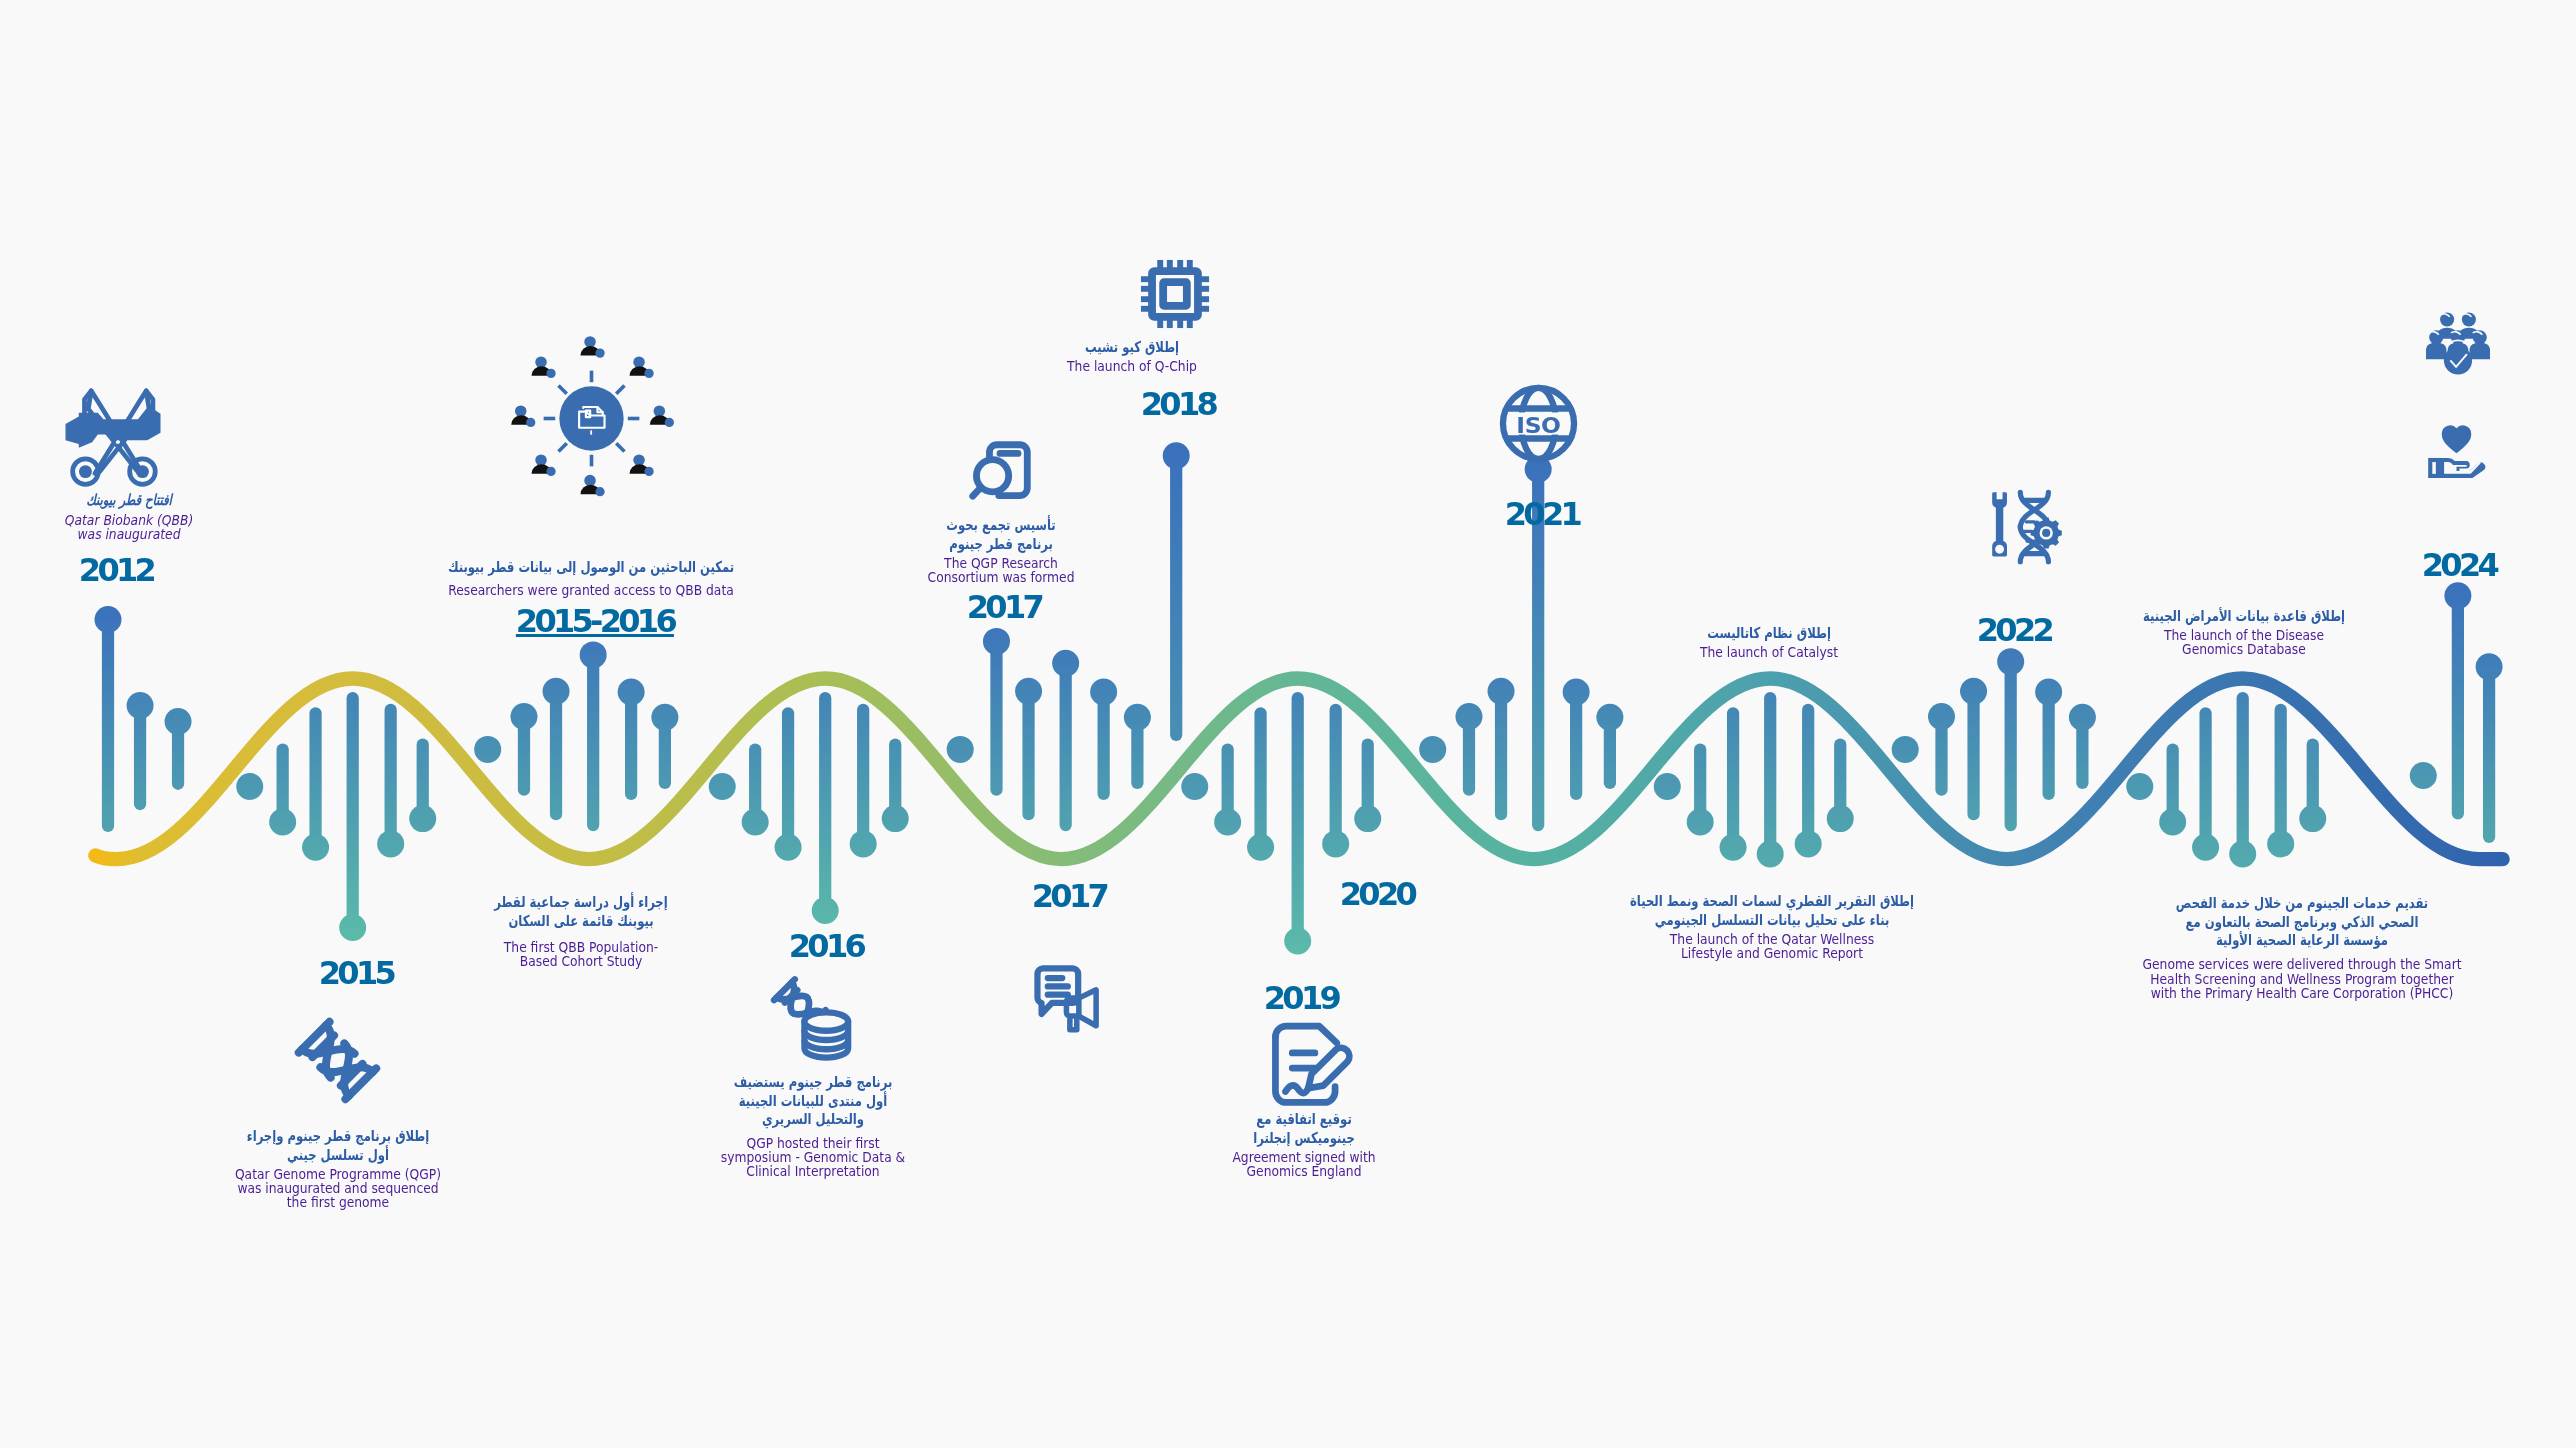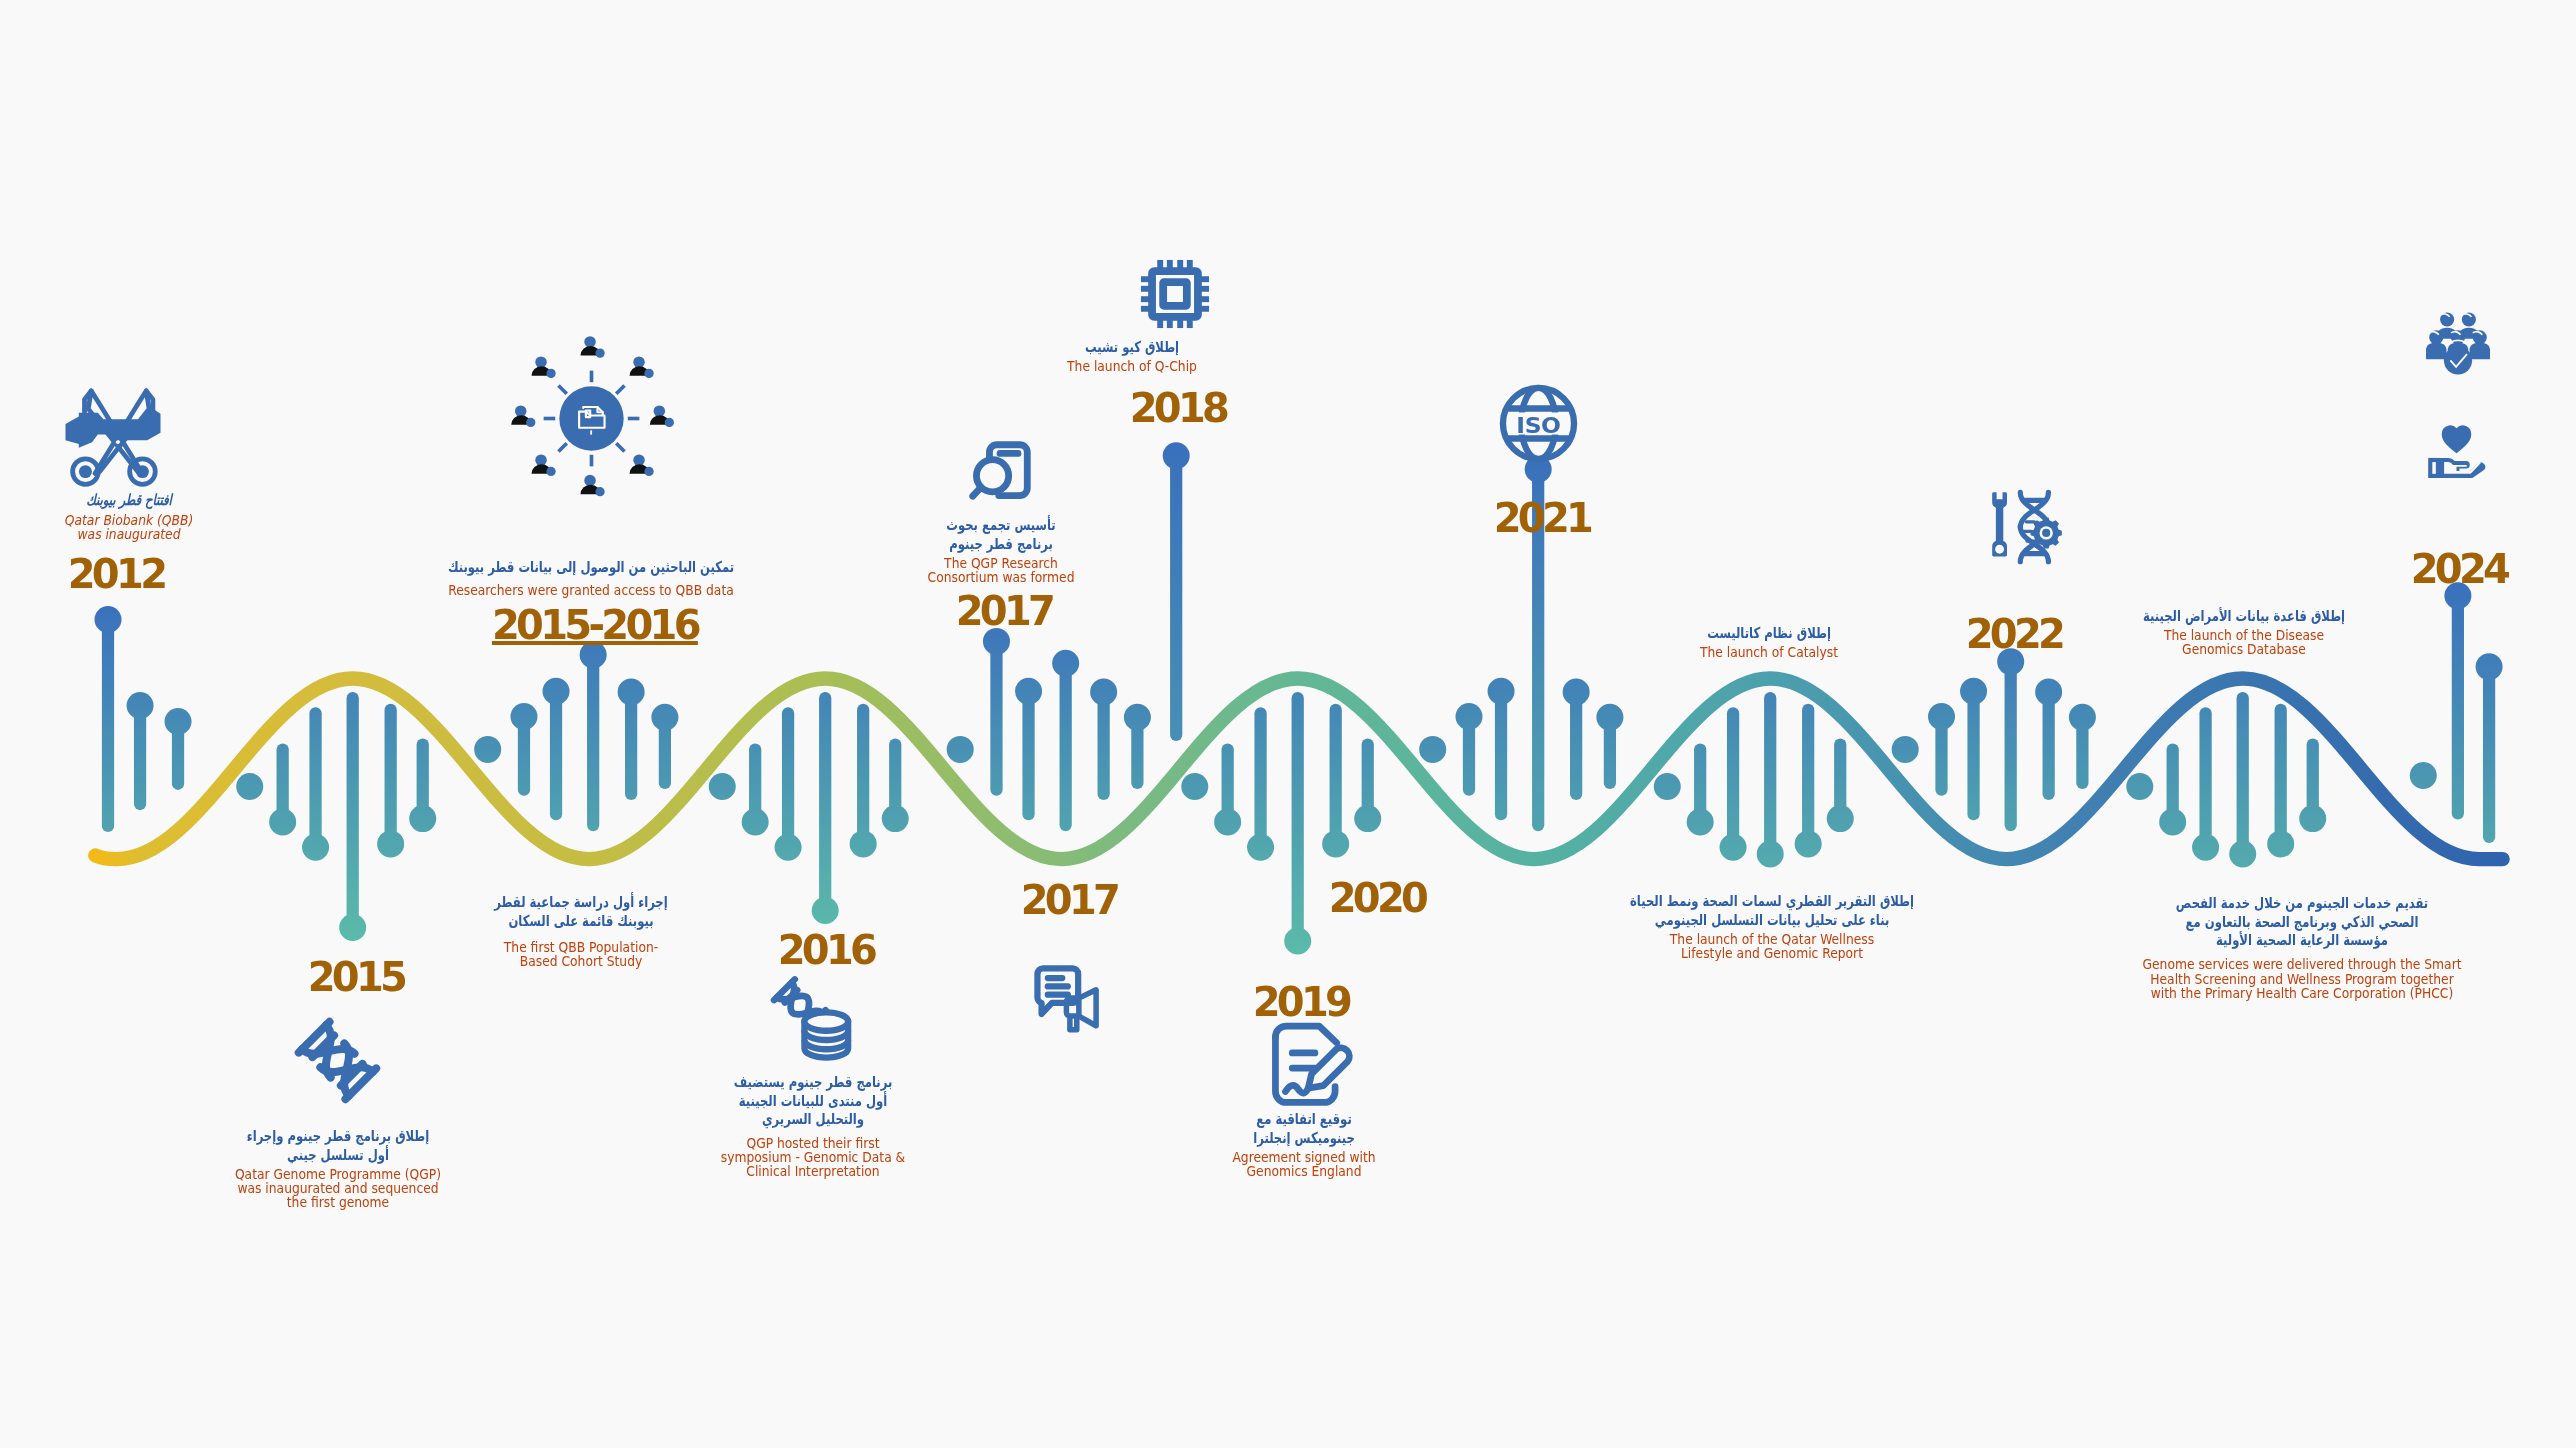--- a/index.html
+++ b/index.html
@@ -4,23 +4,23 @@
 <title>Qatar Genome Programme Timeline</title>
 <style>
   html,body{margin:0;padding:0;}
   body{width:2576px;height:1449px;background:#f8f9f8;overflow:hidden;
        font-family:"DejaVu Sans","Liberation Sans",sans-serif;position:relative;}
   #stage{position:absolute;left:0;top:0;width:2576px;height:1449px;}
   svg.full{position:absolute;left:0;top:0;width:2576px;height:1449px;overflow:visible;}
   svg.icon{position:absolute;overflow:visible;}
   .lbl{position:absolute;text-align:center;transform:translateX(-50%);white-space:nowrap;}
   .ar{font-weight:700;color:#2d5da6;font-size:15px;line-height:18.6px;font-stretch:condensed;transform:scaleX(0.86);}
-  .en{color:#c2410c;font-weight:400;font-size:13.7px;line-height:14.3px;font-stretch:condensed;}
+  .en{color:#4c1d95;font-weight:400;font-size:13.7px;line-height:14.3px;font-stretch:condensed;}
   .gap{height:2.5px;}
-  .yr{position:absolute;font-weight:700;font-size:40px;color:#a16207;
+  .yr{position:absolute;font-weight:700;font-size:32px;color:#0369a1;
       transform:translateX(-50%);letter-spacing:-3.7px;margin-left:1.9px;white-space:nowrap;line-height:1;}
 </style>
 </head>
 <body>
 
 <div id="stage">
 
 <svg class="full" viewBox="0 0 3053 1717">
  <defs>
   <linearGradient id="waveGrad" x1="113" y1="0" x2="2966" y2="0" gradientUnits="userSpaceOnUse">

